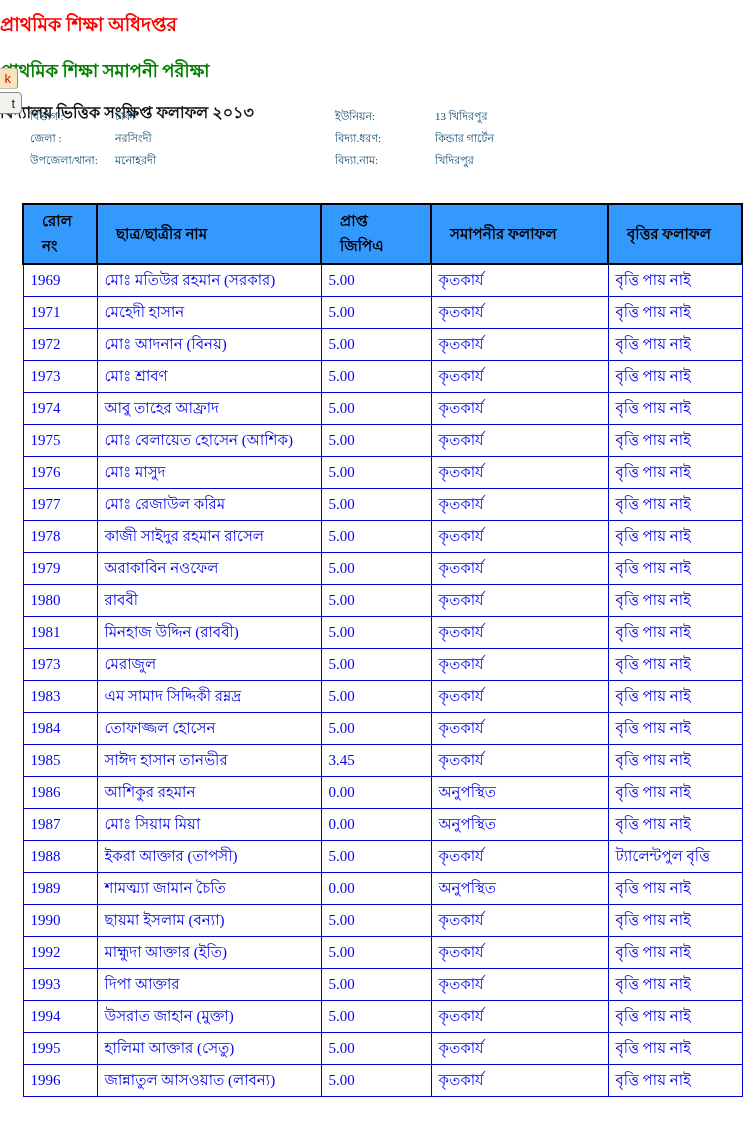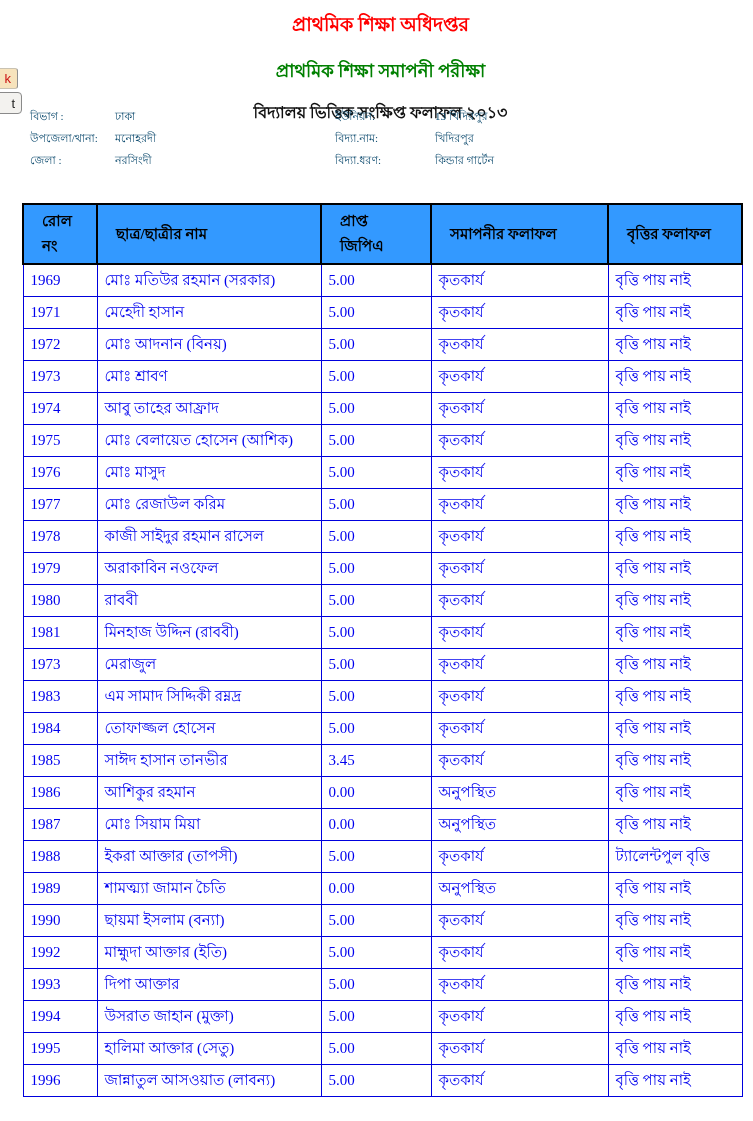--- a/index.html
+++ b/index.html
@@ -10,21 +10,21 @@
     background: #ffffff;
     font-family: "Liberation Serif", serif;
     --header-bg: #3399ff;
     --header-text: #000000;
     --body-text: #0000ee;
     --border-blue: #0000dd;
     --title1: #ff0000;
     --title2: #008000;
     --title3: #111111;
   }
-  .titles { text-align: center; margin-left: 8px; }
+  .titles { text-align: left; }
   .title1 { margin-top: 10px; font-size: 19px; font-weight: bold; color: var(--title1); }
   .title2 { margin-top: 15px; font-size: 18px; font-weight: bold; color: var(--title2); }
   .title3 { margin-top: 12px; font-size: 16px; font-weight: bold; color: var(--title3); }
 
   .edge-btn {
     position: absolute;
     font-family: "Liberation Sans", sans-serif;
     font-size: 13px;
     text-align: right;
     padding: 2px 6px 2px 2px;
@@ -94,30 +94,30 @@
 <button class="edge-btn btn-t">t</button>
 
 <div class="info">
   <div class="info-row">
     <span class="info-label-left">বিভাগ :</span>
     <span class="info-value-left">ঢাকা</span>
     <span class="info-label-right">ইউনিয়ন:</span>
     <span class="info-value-right">13 খিদিরপুর</span>
   </div>
   <div class="info-row">
+    <span class="info-label-left">জেলা :</span>
+    <span class="info-value-left">নরসিংদী</span>
+    <span class="info-label-right">বিদ্যা.ধরণ:</span>
+    <span class="info-value-right">কিন্ডার গার্টেন</span>
+  </div>
+  <div class="info-row">
     <span class="info-label-left">উপজেলা/থানা:</span>
     <span class="info-value-left">মনোহরদী</span>
     <span class="info-label-right">বিদ্যা.নাম:</span>
     <span class="info-value-right">খিদিরপুর</span>
-  </div>
-  <div class="info-row">
-    <span class="info-label-left">জেলা :</span>
-    <span class="info-value-left">নরসিংদী</span>
-    <span class="info-label-right">বিদ্যা.ধরণ:</span>
-    <span class="info-value-right">কিন্ডার গার্টেন</span>
   </div>
 </div>
 
 <table class="results-table">
   <colgroup>
     <col class="c0">
       <col class="c1">
       <col class="c2">
       <col class="c3">
       <col class="c4">

